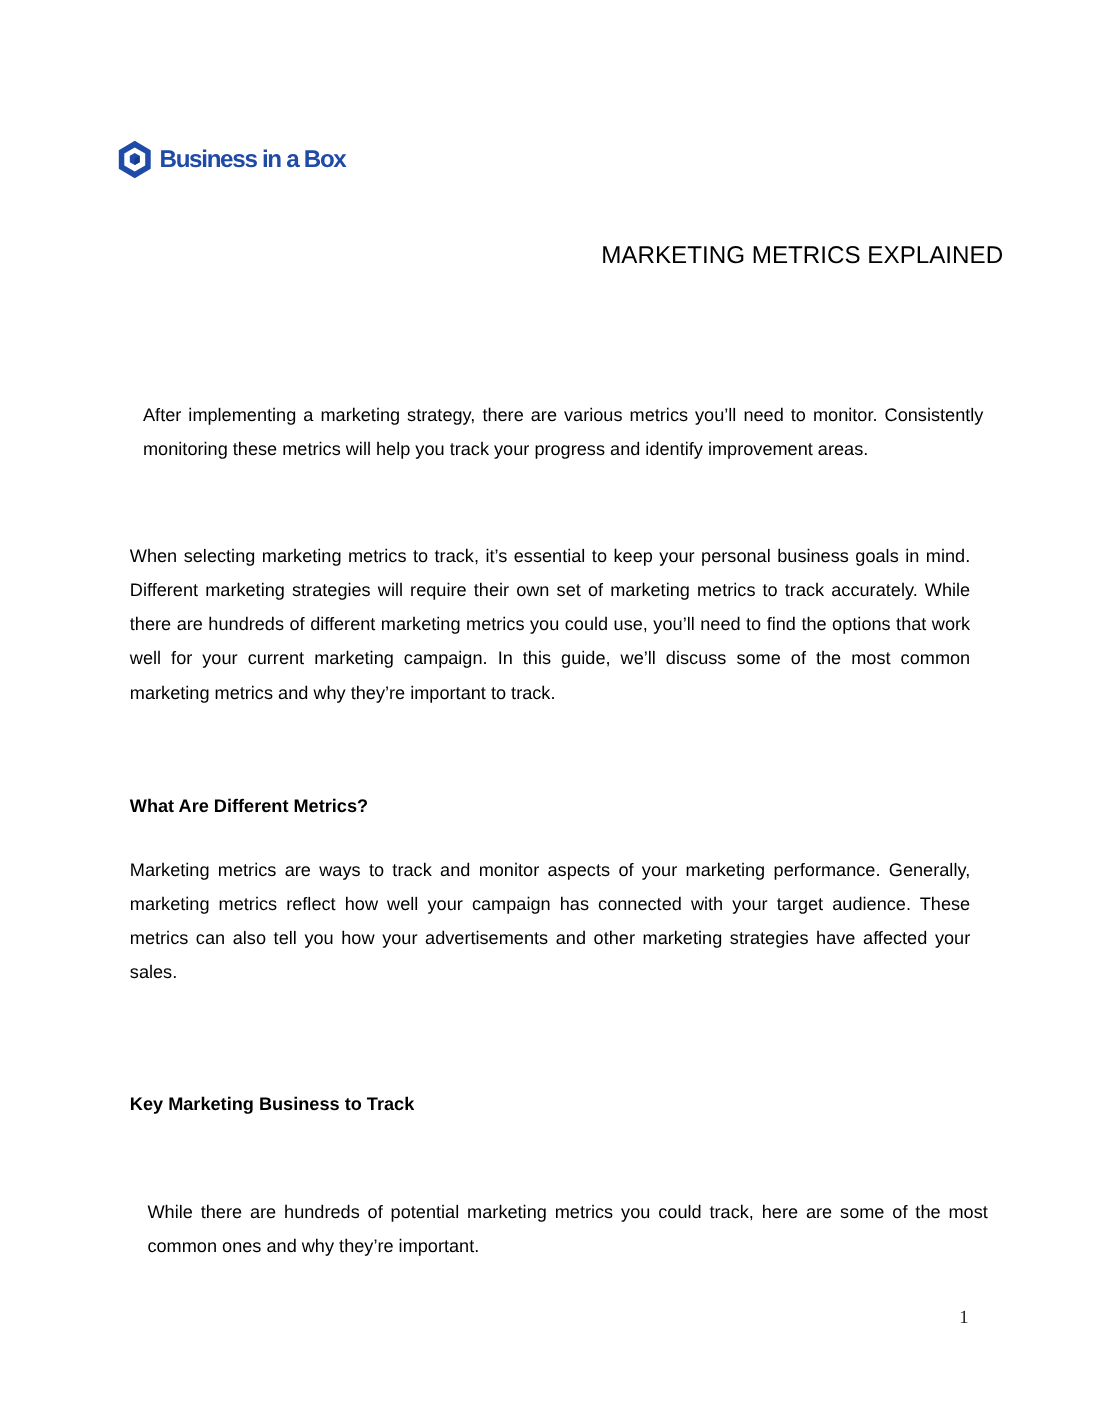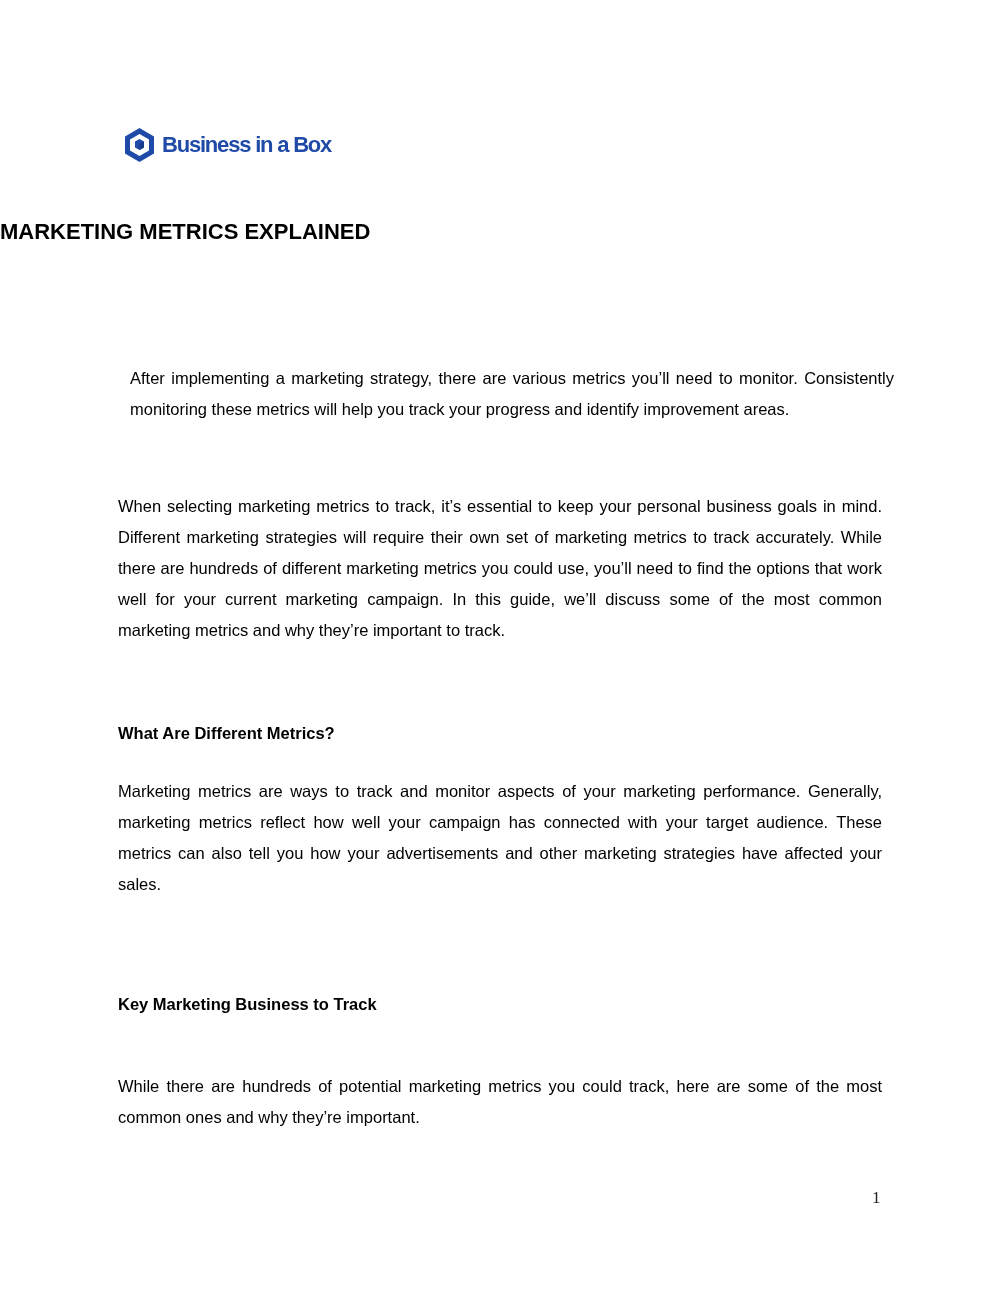--- a/index.html
+++ b/index.html
@@ -1,20 +1,20 @@
 <!DOCTYPE html>
 <html><head>
   <meta charset="utf-8">
   <style>
     html, body { margin: 0; padding: 0; background: #ffffff; }
     body { width: 1000px; height: 1290px; position: relative; overflow: hidden; font-family: "Liberation Sans", sans-serif; color: #000; }
-    .logo { position: absolute; left: 123px; top: 127px; display: flex; align-items: center; }
+    .logo { position: absolute; left: 106px; top: 127px; display: flex; align-items: center; }
     .logo svg { width: 33px; height: 36px; display: block; }
     .logo-text { margin-left: 6px; font-family: "Liberation Sans", sans-serif; font-weight: bold; font-size: 22px; letter-spacing: -1.2px; color: #1f4aa8; line-height: 36px; }
-    .title { position: absolute; left: 0; width: 912px; top: 219px; text-align: left; font-weight: bold; font-size: 22px; letter-spacing: 0px; }
+    .title { position: absolute; left: 0; width: 912px; top: 219px; text-align: right; font-weight: normal; font-size: 22px; letter-spacing: 0px; }
     .para { position: absolute; left: 118px; width: 764px; font-size: 16.5px; line-height: 31px; text-align: justify; }
     .heading { position: absolute; left: 118px; font-weight: bold; font-size: 16.5px; line-height: 22px; }
     .page-num { position: absolute; left: 872px; top: 1188px; font-family: "Liberation Serif", serif; font-size: 17px; color: #222; }
   </style>
 </head>
 <body>
 
 <div class="logo">
   <svg viewBox="0 0 33 36">
     <polygon points="16.5,1 31,9.5 31,26.5 16.5,35 2,26.5 2,9.5" fill="#1f4aa8"></polygon>
@@ -30,15 +30,15 @@
 <p class="para" style="top:351px; margin:12px;">After implementing a marketing strategy, there are various metrics you’ll need to monitor. Consistently monitoring these metrics will help you track your progress and identify improvement areas.</p>
 
 <p class="para" style="top:491px; margin:0;">When selecting marketing metrics to track, it’s essential to keep your personal business goals in mind. Different marketing strategies will require their own set of marketing metrics to track accurately. While there are hundreds of different marketing metrics you could use, you’ll need to find the options that work well for your current marketing campaign. In this guide, we’ll discuss some of the most common marketing metrics and why they’re important to track.</p>
 
 <div class="heading" style="top:722px;">What Are Different Metrics?</div>
 
 <p class="para" style="top:776px; margin:0;">Marketing metrics are ways to track and monitor aspects of your marketing performance. Generally, marketing metrics reflect how well your campaign has connected with your target audience. These metrics can also tell you how your advertisements and other marketing strategies have affected your sales.</p>
 
 <div class="heading" style="top:993px;">Key Marketing Business to Track</div>
 
-<p class="para" style="top:1071px; margin:0;">While there are hundreds of potential marketing metrics you could track, here are some of the most common ones and why they’re important.</p>
+<p class="para" style="top:1071px; margin:16px;">While there are hundreds of potential marketing metrics you could track, here are some of the most common ones and why they’re important.</p>
 
 <div class="page-num">1</div>
 
 </body></html>

